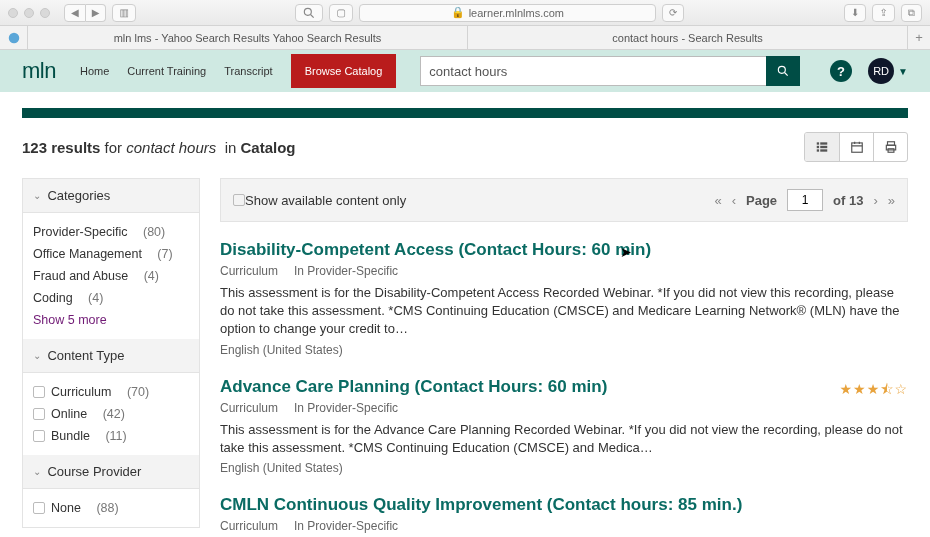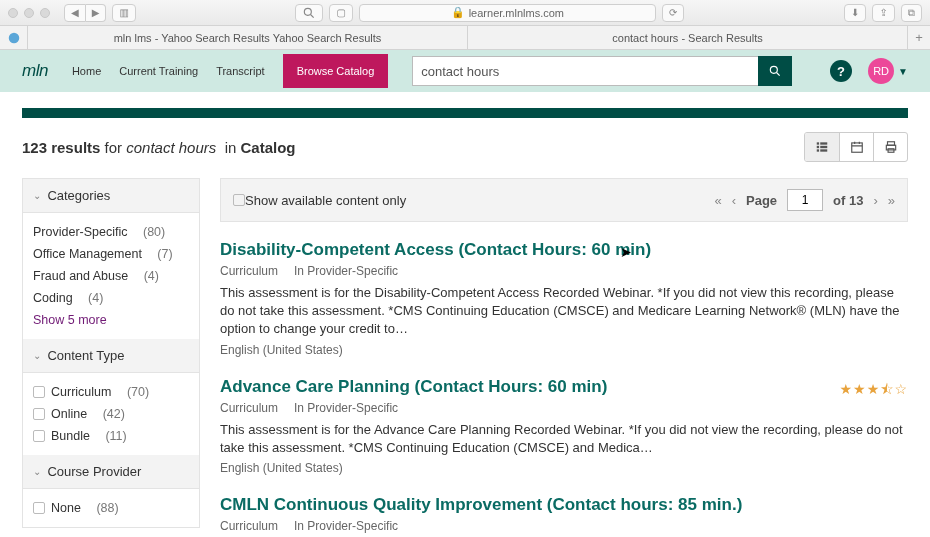--- a/index.html
+++ b/index.html
@@ -13,29 +13,29 @@
   .chrome-group .chrome-btn:first-child{border-top-right-radius:0;border-bottom-right-radius:0;}
   .chrome-group .chrome-btn:last-child{border-top-left-radius:0;border-bottom-left-radius:0;border-left:none;}
   .spacer { flex:1; }
   .addr { flex:2; height:18px; border:1px solid #cfcfcf; border-radius:4px; background:#fafafa; display:flex; align-items:center; justify-content:center; font-size:11px; color:#666; gap:4px;}
   .tabs-bar { height:24px; background:#f2f2f2; border-bottom:1px solid #d3d3d3; display:flex; align-items:stretch; position:relative;}
   .tab { flex:1; display:flex; align-items:center; justify-content:center; font-size:11px; color:#555; border-right:1px solid #d3d3d3;}
   .tabs-left-icon{width:28px;display:flex;align-items:center;justify-content:center;border-right:1px solid #d3d3d3;}
   .tabs-right-plus{width:22px;display:flex;align-items:center;justify-content:center;color:#888;}
   
   .app-header { background:#cfe9e2; height:42px; display:flex; align-items:center; padding:0 22px; gap:18px;}
-  .logo { font-size:17px; color:#004d45; font-weight:400; letter-spacing:-0.5px; margin-right:6px;font-style:italic;}
+  .logo { font-size:22px; color:#004d45; font-weight:400; letter-spacing:-0.5px; margin-right:6px;}
   .nav-link { font-size:11px; color:#333; cursor:pointer;}
-  .nav-link.active { background:#be185d; color:#fff; padding:11px 14px; margin:-11px 0;}
+  .nav-link.active { background:#b91c1c; color:#fff; padding:11px 14px; margin:-11px 0;}
   .search-wrap { flex:1; display:flex; align-items:stretch; height:30px; margin-left:6px; max-width:380px;}
   .search-input { flex:1; border:1px solid #bbb; border-right:none; border-radius:0; padding:0 8px; font-size:13px; color:#555; background:#fff;}
   .search-btn { width:34px; background:#004d45; color:#fff; display:flex; align-items:center; justify-content:center; border:none;}
   .header-right { display:flex; align-items:center; gap:16px; margin-left:auto;}
   .help-icon { width:22px; height:22px; border-radius:50%; background:#004d45; color:#fff; display:flex; align-items:center;justify-content:center; font-size:13px; font-weight:bold;}
-  .avatar { width:26px; height:26px; border-radius:50%; background:#ec4899; color:#fff; display:flex; align-items:center;justify-content:center; font-size:11px; font-weight:500;}
+  .avatar { width:26px; height:26px; border-radius:50%; background:#0f172a; color:#fff; display:flex; align-items:center;justify-content:center; font-size:11px; font-weight:500;}
   .caret { color:#004d45; font-size:10px;}
   
   .page-wrap { padding: 16px 22px; }
   .dark-bar { height:10px; background:#004d45; margin-bottom:14px;}
   .results-header { display:flex; align-items:center; margin-bottom:16px;}
   .results-header .text { font-size:15px;}
   .results-header .text b { font-weight:700;}
   .results-header .text i { font-style:italic;}
   .view-btns { margin-left:auto; display:flex; border:1px solid #ccc; border-radius:3px; overflow:hidden;}
   .view-btn { width:34px; height:28px; display:flex; align-items:center; justify-content:center; color:#555; border-left:1px solid #ccc;}

